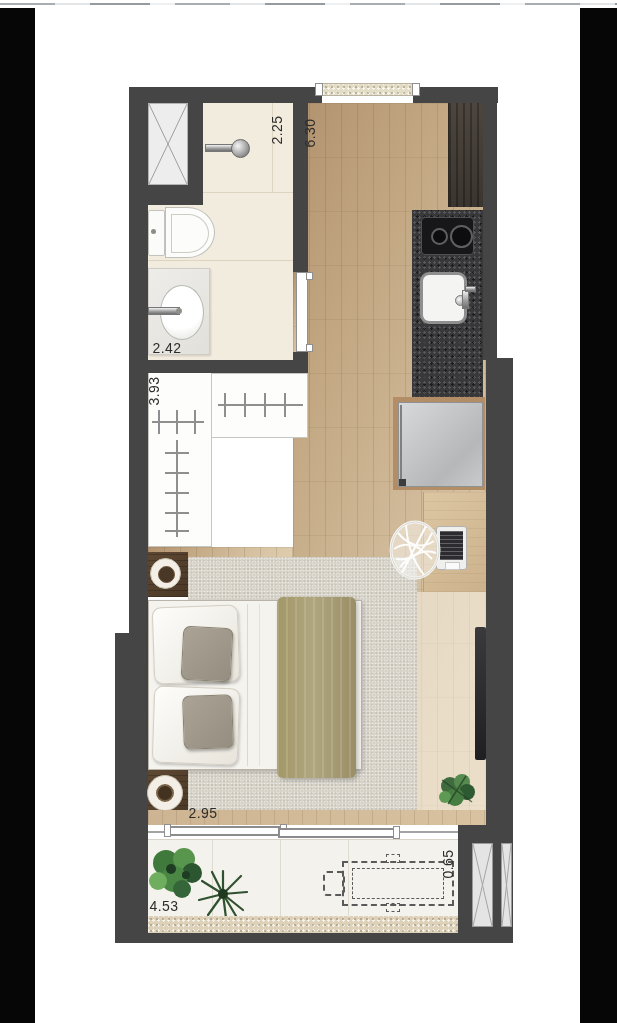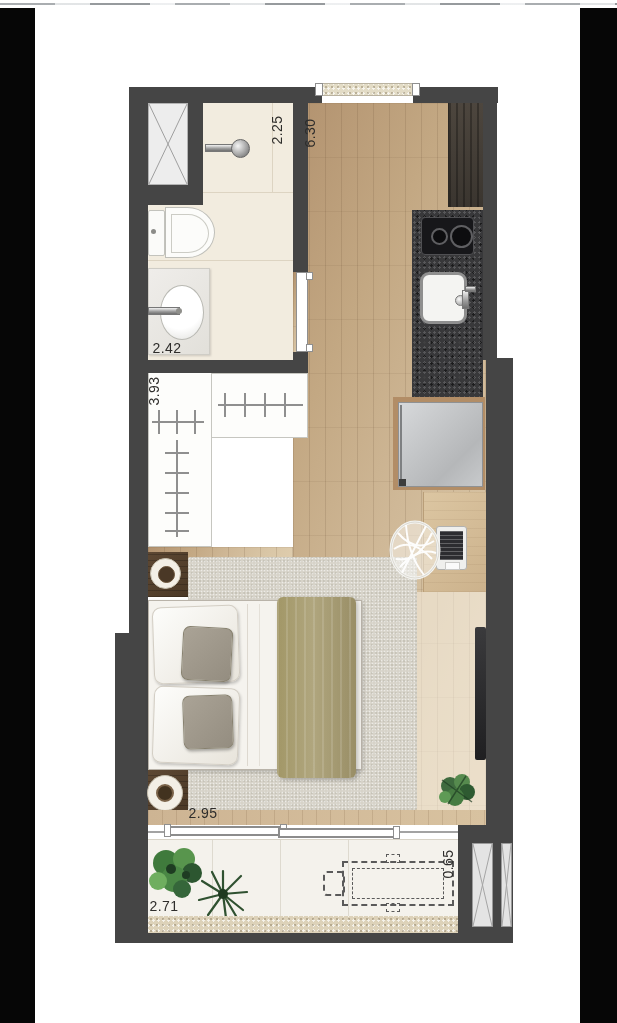--- a/index.html
+++ b/index.html
@@ -268,16 +268,16 @@
       <line x1="1" y1="1" x2="10" y2="83" stroke="#a5a5a5"></line>
         <line x1="10" y1="1" x2="1" y2="83" stroke="#a5a5a5"></line>
     </svg>
   </div>
 
   <div class="dim vert" style="left:257px;top:122px;width:40px;height:16px;">2.25</div>
   <div class="dim vert" style="left:290px;top:125px;width:40px;height:16px;">6.30</div>
   <div class="dim" style="left:149px;top:340px;width:36px;height:16px;">2.42</div>
   <div class="dim vert" style="left:134px;top:383px;width:40px;height:16px;">3.93</div>
   <div class="dim" style="left:185px;top:805px;width:36px;height:16px;text-align:center;">2.95</div>
-  <div class="dim" style="left:146px;top:898px;width:36px;height:16px;">2.71</div>
+  <div class="dim" style="left:146px;top:898px;width:36px;height:16px;">4.53</div>
   <div class="dim vert" style="left:428px;top:856px;width:40px;height:16px;">0.65</div>
 
 </div>
 
 </body></html>

